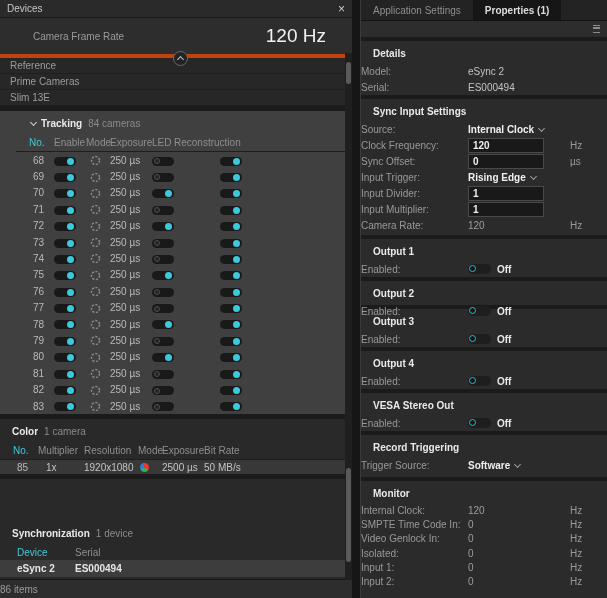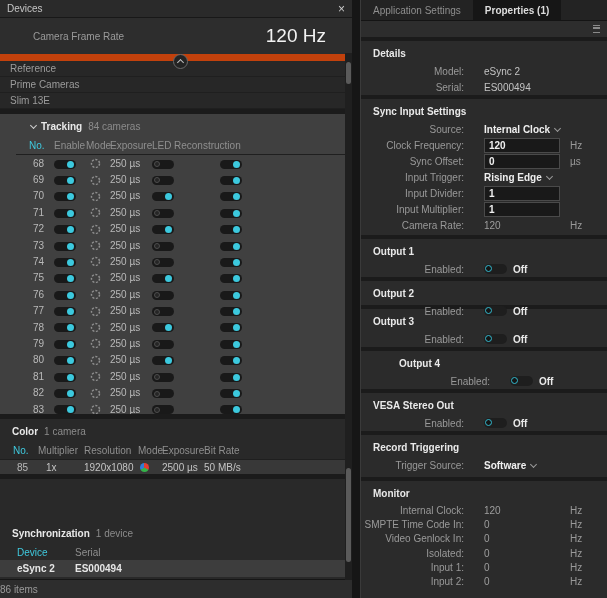--- a/index.html
+++ b/index.html
@@ -3,21 +3,21 @@
 <meta charset="utf-8">
 <style>
   html,body{margin:0;padding:0;background:#101010;}
   body{width:607px;height:598px;overflow:hidden;font-family:"Liberation Sans",sans-serif;font-size:10px;color:#b5b5b5;-webkit-font-smoothing:antialiased;}
   .app{display:flex;width:607px;height:598px;border-radius:29px;}
   
   .left-panel{width:352px;height:598px;background:#292929;display:flex;flex-direction:column;position:relative;}
   .titlebar{height:17px;background:#2a2a2a;border-bottom:1px solid #181818;display:flex;align-items:center;justify-content:space-between;padding:0 7px;flex:none;}
   .titlebar .t{color:#c6c6c6;}
   .close-x{color:#c9c9c9;font-size:12px;line-height:10px;cursor:default;}
-  .framebar{height:36px;background:#2d2d2d;display:flex;align-items:center;justify-content:space-between;flex:none;border-bottom:7px solid #c2410c;}
+  .framebar{height:36px;background:#2d2d2d;display:flex;align-items:center;justify-content:space-between;flex:none;border-bottom:4px solid #c2410c;}
   .framebar .lbl{color:#9a9a9a;padding-left:33px;}
   .framebar .val{color:#f2f2f2;font-size:19px;padding-right:26px;font-weight:400;}
   .group-list{flex:none;background:#272727;position:relative;}
   .group-item{height:15px;line-height:15px;padding-left:10px;color:#9c9c9c;border-bottom:1px solid #1f1f1f;background:#272727;}
   .collapse-btn{position:absolute;left:173px;top:-7px;width:13px;height:13px;border-radius:50%;border:1px solid #6a6a6a;background:#232323;display:flex;align-items:center;justify-content:center;z-index:5;}
   .chev{display:inline-block;width:4px;height:4px;border-right:1.4px solid #9a9a9a;border-bottom:1.4px solid #9a9a9a;transform:rotate(45deg);margin-left:3px;margin-bottom:1px;}
   .chev.up{transform:rotate(-135deg);margin:2px 0 0 0;border-color:#bdbdbd;}
   .chev.light{border-color:#cfcfcf;margin-right:5px;margin-bottom:2px;}
   .gap{height:5px;background:#1b1b1b;flex:none;}
   .section-title{padding:7px 0 5px 12px;display:flex;align-items:center;}
@@ -61,21 +61,21 @@
   .right-panel{flex:1;height:598px;background:#2b2b2b;border-left:1px solid #3a3a3a;display:flex;flex-direction:column;overflow:hidden;}
   .tabbar{height:20px;background:#232323;display:flex;flex:none;border-bottom:1px solid #141414;}
   .tab{padding:0 12px;display:flex;align-items:center;color:#8f8f8f;}
   .tab.active{background:#161616;color:#dedede;font-weight:bold;}
   .toolstrip{height:16px;background:#2d2d2d;flex:none;display:flex;align-items:center;justify-content:flex-end;padding-right:7px;}
   .menu-icon{width:7px;height:6px;border-top:1.5px solid #8a8a8a;border-bottom:1.5px solid #8a8a8a;position:relative;}
   .menu-icon::after{content:"";position:absolute;left:0;top:1.2px;width:7px;height:1.5px;background:#8a8a8a;}
   .r-section{background:#2b2b2b;flex:none;}
   .r-h{color:#e9e9e9;font-weight:bold;padding:7px 0 4px 12px;}
   .prow{display:flex;align-items:center;height:16px;position:relative;}
-  .plabel{width:103px;flex:none;text-align:right;color:#999999;padding-right:20px;}
+  .plabel{width:103px;flex:none;color:#999999;padding-right:4px;}
   .pval-ro{color:#9e9e9e;}
   .punit{position:absolute;left:209px;color:#9a9a9a;}
   .field{display:inline-block;width:66px;background:#191919;border:1px solid #4a4a4a;color:#efefef;font-weight:bold;padding:1px 4px;line-height:11px;}
   .dd{color:#efefef;font-weight:bold;display:inline-flex;align-items:center;}
   .dd .chev{border-color:#9a9a9a;margin-left:5px;}
   .off-txt{color:#e9e9e9;font-weight:bold;margin-left:6px;}
   .mon-row{height:14.3px;}
 </style>
 </head>
 <body>
@@ -476,21 +476,21 @@
               <span class="toggle ring">
                 <span class="knob"></span>
               </span>
               <span class="off-txt">Off</span>
             </div>
           </div>
         </div>
 
         <div>
           <div class="gap" style="height:4px;"></div>
-          <div class="r-section" style="height:38px;margin-left:26px;">
+          <div class="r-section" style="height:38px;">
             <div class="r-h">Output 4</div>
             <div class="prow">
               <span class="plabel">Enabled:</span>
               <span class="toggle ring">
                 <span class="knob"></span>
               </span>
               <span class="off-txt">Off</span>
             </div>
           </div>
         </div>

